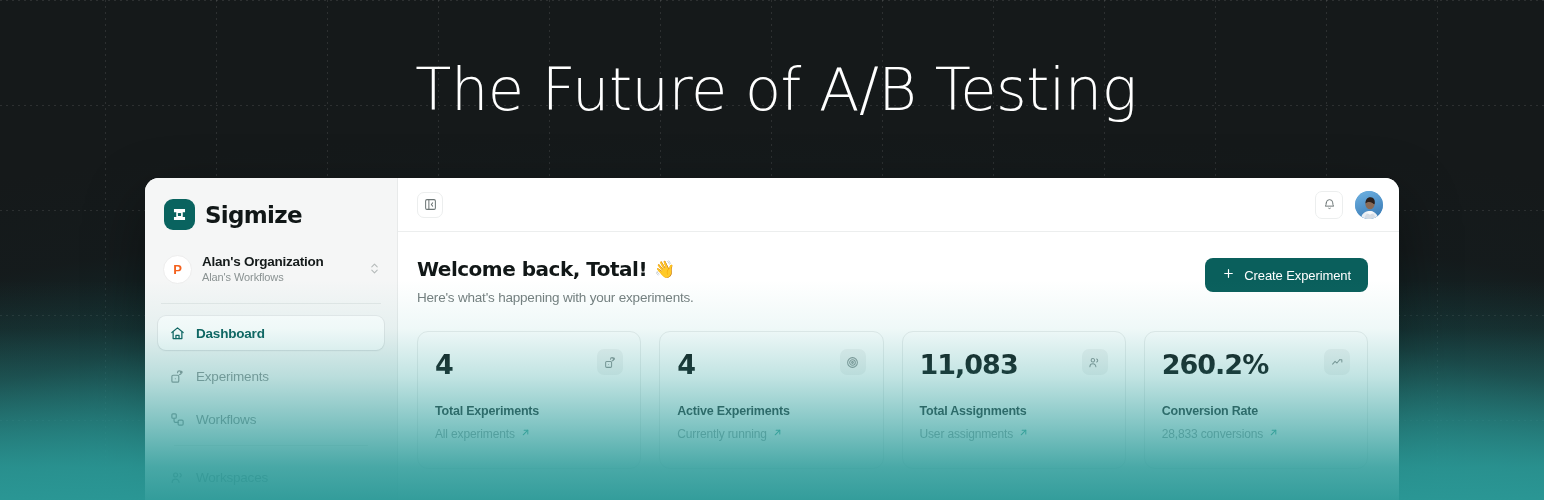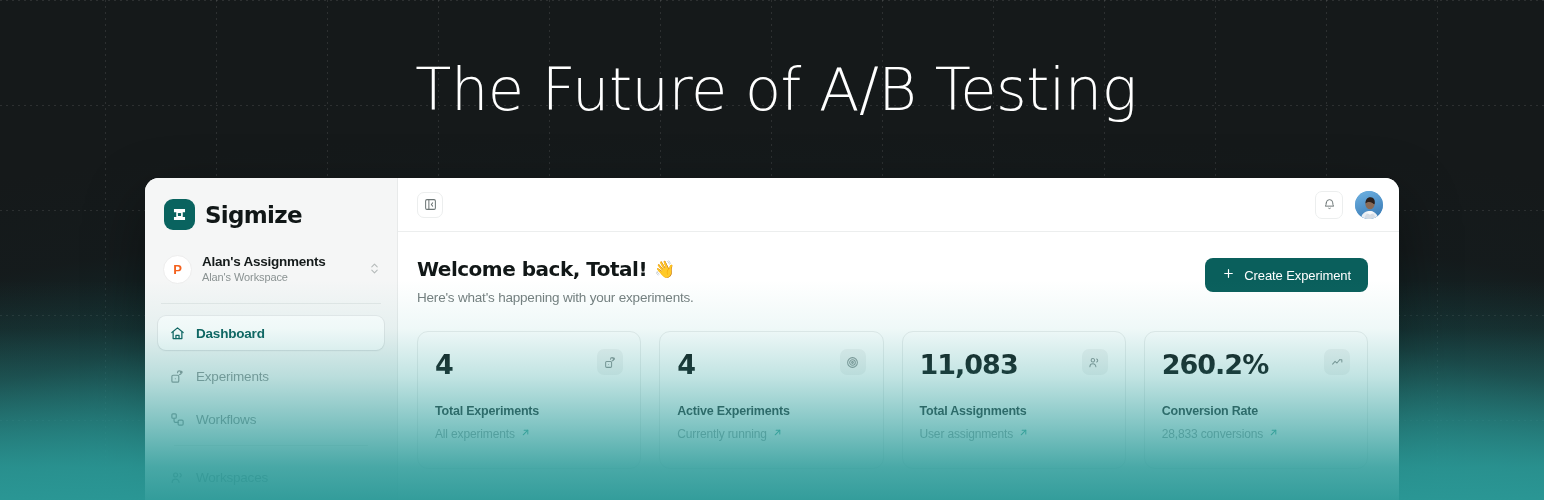--- a/index.html
+++ b/index.html
@@ -384,22 +384,22 @@
             <rect x="8.5" y="8.5" width="7" height="7" rx="1.2" fill="#ffffff"></rect>
             <rect x="10" y="10" width="4" height="4" rx="0.8" fill="#09635f"></rect>
           </svg>
         </span>
         <span class="brand-name">Sigmize</span>
       </div>
 
       <div class="org-row">
         <span class="org-avatar">P</span>
         <span class="org-text">
-          <span class="org-name" style="display:block">Alan's Assignments</span>
-          <span class="org-sub" style="display:block">Alan's Workspace</span>
+          <span class="org-name" style="display:block">Alan's Organization</span>
+          <span class="org-sub" style="display:block">Alan's Workflows</span>
         </span>
         <span class="org-chevrons">
           <svg width="13" height="13" viewBox="0 0 24 24" fill="none" stroke="#76807f" stroke-width="2" stroke-linecap="round" stroke-linejoin="round">
             <path d="M7 15l5 5 5-5"></path>
               <path d="M7 9l5-5 5 5"></path>
           </svg>
         </span>
       </div>
 
       <div class="sb-divider"></div>

